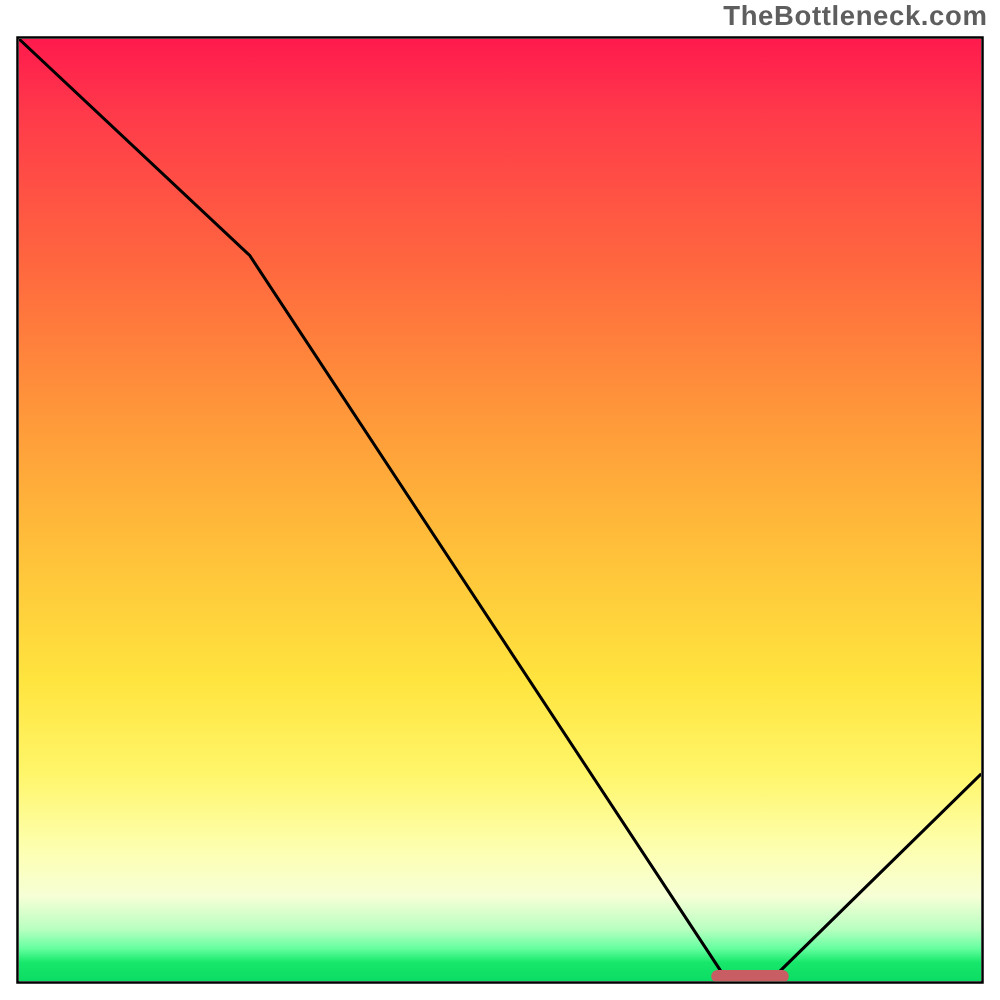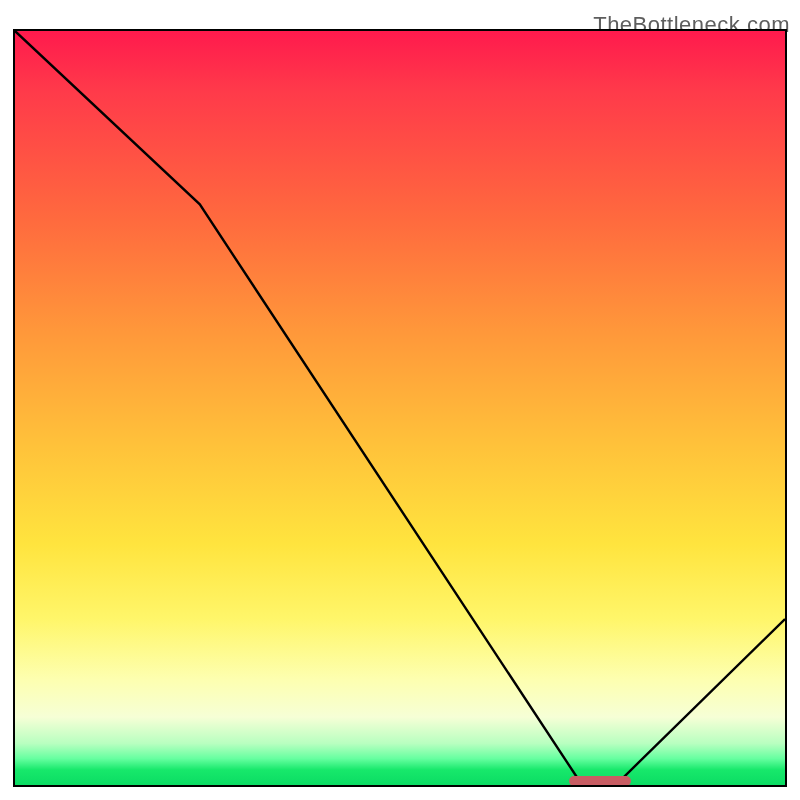--- a/index.html
+++ b/index.html
@@ -11,24 +11,24 @@
     font-family: Arial, Helvetica, sans-serif;
   }
   .figure {
     position: relative;
     width: 800px;
     height: 800px;
     background: #ffffff;
   }
   .watermark {
     position: absolute;
-    top: 12px;
+    top: 0;
     right: 10px;
     font-size: 22px;
-    font-weight: 400;
+    font-weight: 700;
     color: #5e5e5e;
     letter-spacing: 0.5px;
   }
   .plot-frame {
     position: absolute;
     left: 13px;
     top: 29px;
     width: 774px;
     height: 758px;
     border: 2px solid #000;

